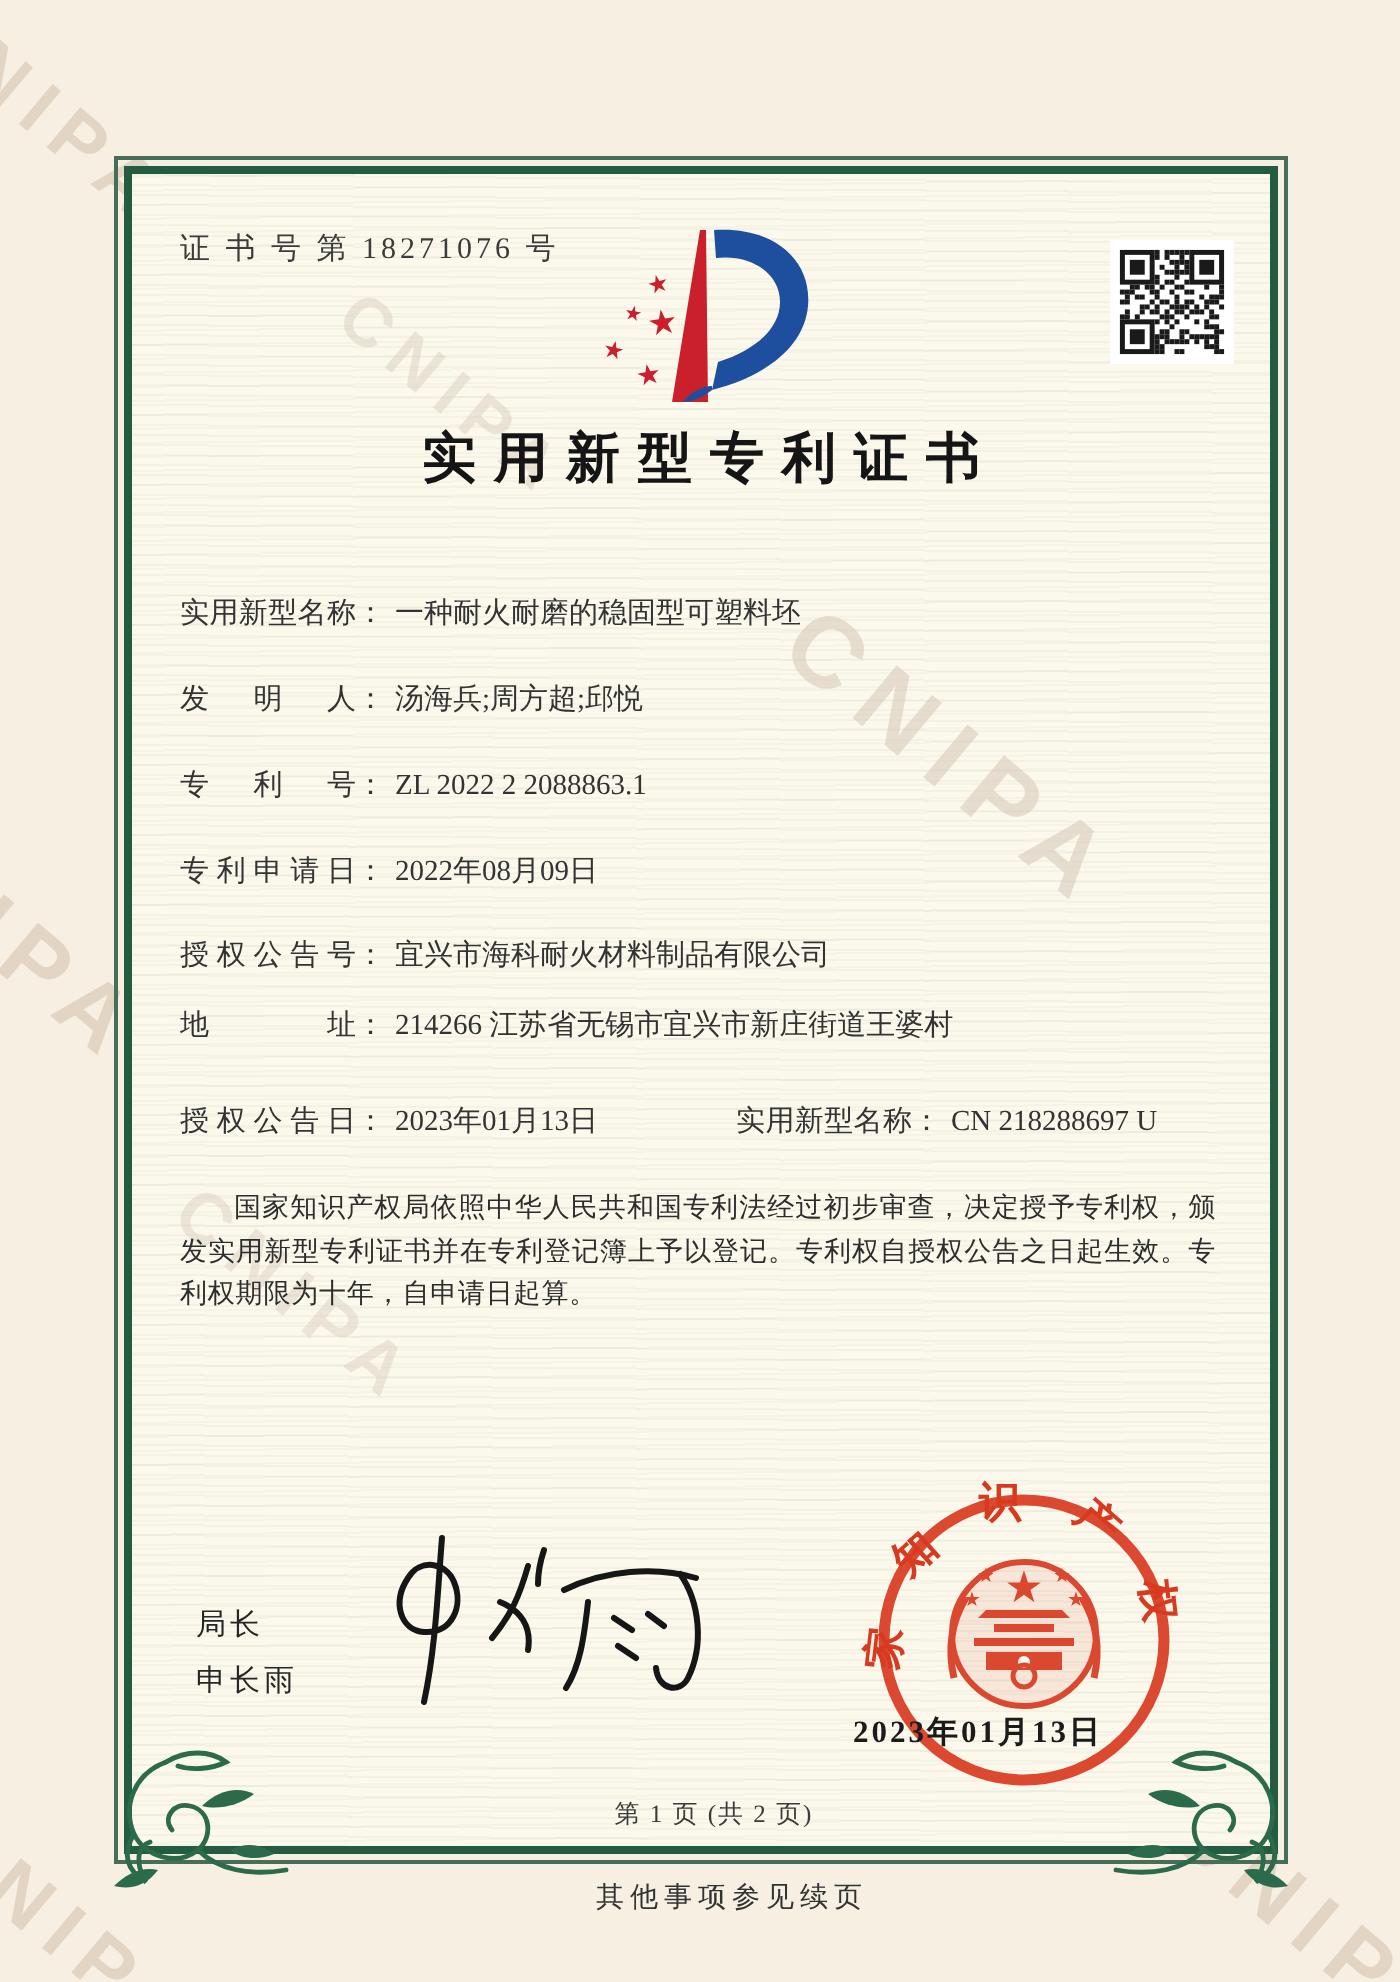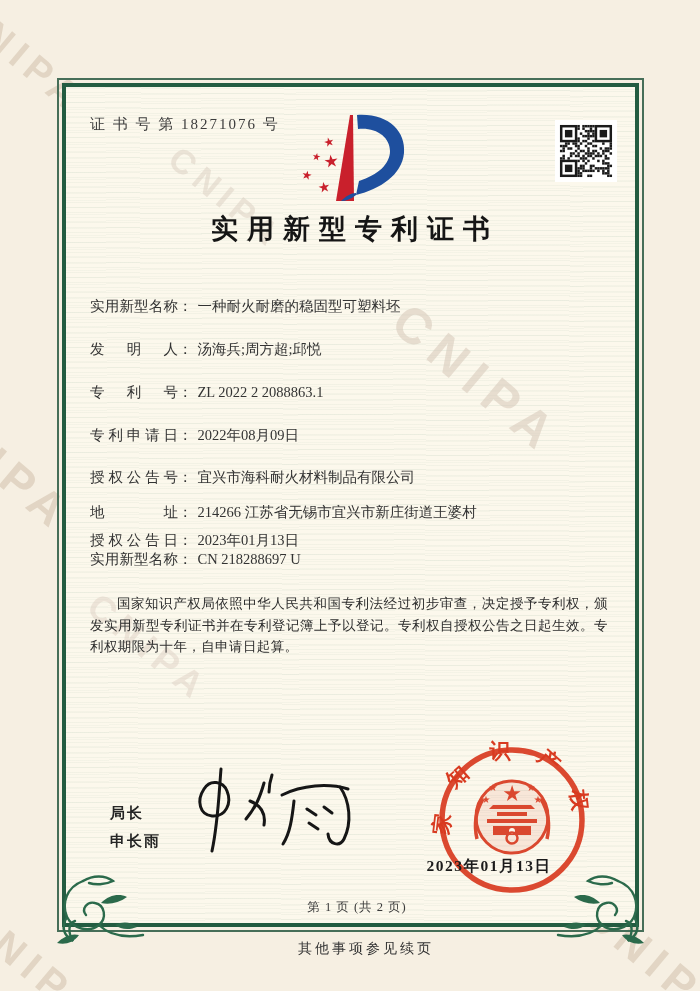--- a/index.html
+++ b/index.html
@@ -43,36 +43,36 @@
   }
   .logo{position:absolute;left:230px;top:22px;}
   .qr{position:absolute;left:489px;top:33px;width:62px;height:62px;}
   .title{
     position:absolute;left:0;right:0;top:124px;text-align:center;
     font-size:27px;font-weight:700;letter-spacing:9px;color:#151515;text-indent:9px;
   }
   
   .frow{position:absolute;left:24px;right:22px;font-size:14.5px;color:#333;white-space:nowrap;}
   .r1{top:210px}.r2{top:253px}.r3{top:296px}.r4{top:339px}.r5{top:381px}.r6{top:416px}
-  .r7{top:444px;display:flex;flex-direction:column;}
+  .r7{top:464px;display:flex;}
   .r7 .pair1{width:278px;flex:none;}
   .flabel{display:inline-block;width:88px;text-align:justify;text-align-last:justify;}
   .fcolon{display:inline-block;}
   .fvalue{margin-left:5px;}
   
   .paras{position:absolute;left:24px;right:27px;top:494px;margin-top:12px;}
   .paras p{
     margin:0 0 1px;font-size:13.5px;line-height:21.5px;text-align:justify;
     text-indent:2em;letter-spacing:.4px;color:#2d2d2d;
   }
   
   .director{
-    position:absolute;left:44px;top:712px;
+    position:absolute;left:32px;top:712px;
     font-family:"Liberation Sans","DejaVu Sans",sans-serif;
-    font-size:15px;font-weight:700;letter-spacing:2px;color:#262626;line-height:28px;
+    font-size:15px;font-weight:400;letter-spacing:2px;color:#262626;line-height:28px;
   }
   .signature{position:absolute;left:122px;top:676px;}
   
   .seal{position:absolute;left:361px;top:648px;}
   
   .page-info{
     position:absolute;left:0;right:0;top:812px;text-align:center;
     font-size:12.5px;letter-spacing:1px;color:#3a3a3a;padding-left:13px;
   }
   .ornament{position:absolute;top:788px;z-index:2;}

